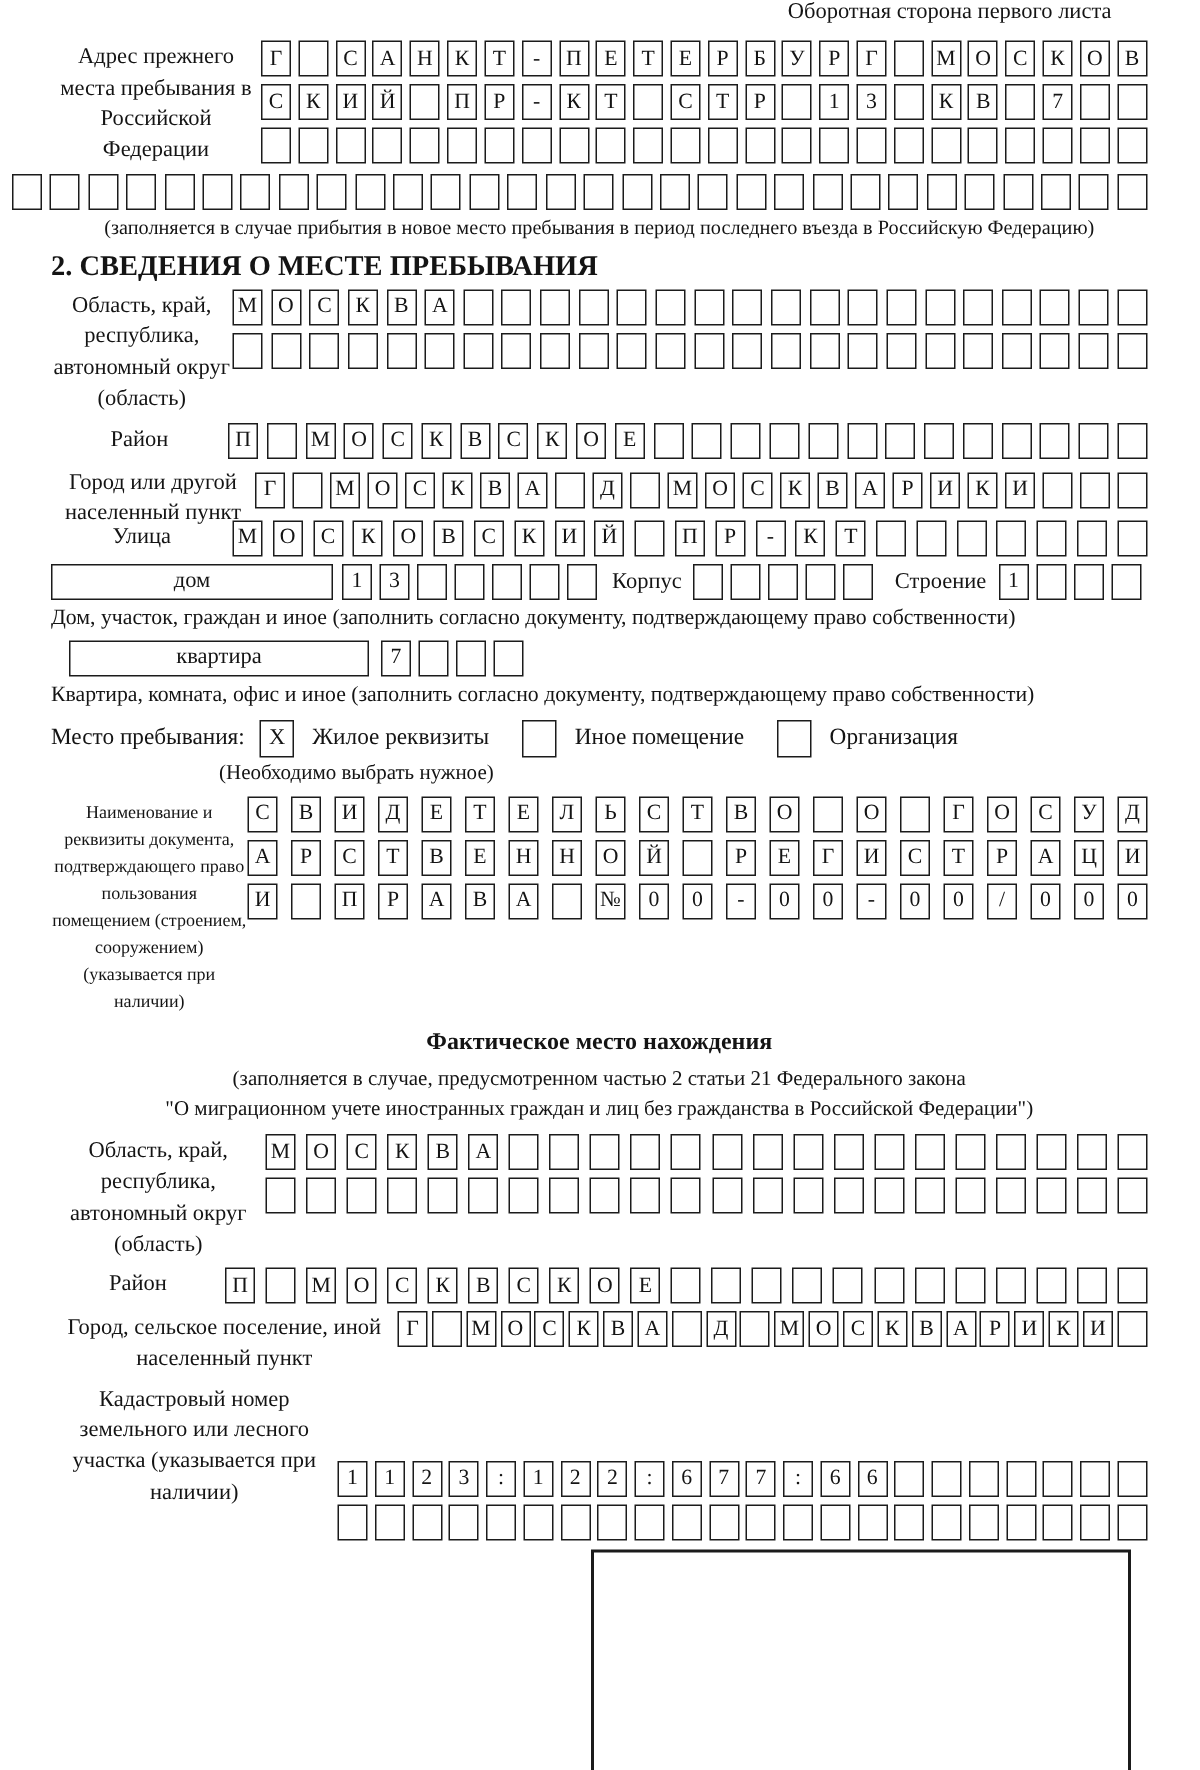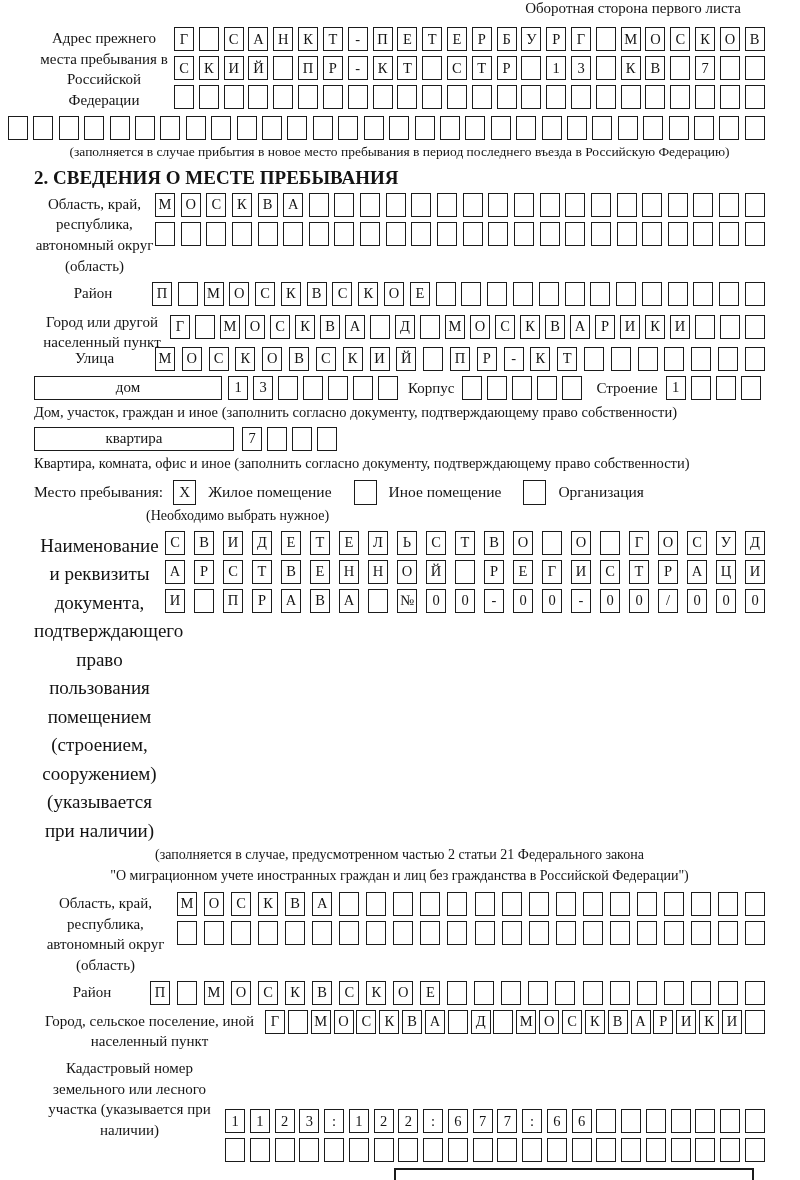--- a/index.html
+++ b/index.html
@@ -335,43 +335,43 @@
     <div class="cells tight">
         <span class="cell">1</span>
         <span class="cell"></span>
         <span class="cell"></span>
         <span class="cell"></span>
       </div>
   </div>
   <div class="caption-left">Дом, участок, граждан и иное (заполнить согласно документу, подтверждающему право собственности)</div>
 
   <div class="row" style="margin-top:6px;align-items:center;">
-    <div class="widebox" style="width:200px;">квартира</div>
+    <div class="widebox" style="width:200px;margin-left:12px;">квартира</div>
     <div class="cells tight" style="margin-left:8px;">
         <span class="cell">7</span>
         <span class="cell"></span>
         <span class="cell"></span>
         <span class="cell"></span>
       </div>
   </div>
   <div class="caption-left">Квартира, комната, офис и иное (заполнить согласно документу, подтверждающему право собственности)</div>
 
   <div class="stay">
     <span>Место пребывания:</span>
     <span class="checkbox">X</span>
-    <span>Жилое помещение</span>
+    <span>Жилое реквизиты</span>
     <span class="checkbox opt2"></span>
     <span>Иное помещение</span>
     <span class="checkbox opt2"></span>
     <span>Организация</span>
   </div>
   <div class="note">(Необходимо выбрать нужное)</div>
 
   <div class="row" style="margin-top:7px;">
-    <div class="lbl" style="width:131px;font-size:19px;line-height:1.5;">Наименование и реквизиты документа, подтверждающего право пользования помещением (строением, сооружением) (указывается при наличии)</div>
+    <div class="lbl" style="width:131px;font-size:12px;line-height:1.5;">Наименование и реквизиты документа, подтверждающего право пользования помещением (строением, сооружением) (указывается при наличии)</div>
     <div class="cellcol">
       <div class="cells">
           <span class="cell">С</span>
           <span class="cell">В</span>
           <span class="cell">И</span>
           <span class="cell">Д</span>
           <span class="cell">Е</span>
           <span class="cell">Т</span>
           <span class="cell">Е</span>
           <span class="cell">Л</span>
@@ -431,20 +431,21 @@
           <span class="cell">0</span>
           <span class="cell">0</span>
           <span class="cell">/</span>
           <span class="cell">0</span>
           <span class="cell">0</span>
           <span class="cell">0</span>
         </div>
     </div>
   </div>
 
+  <div class="h3">Фактическое место нахождения</div>
   <div class="centercap">(заполняется в случае, предусмотренном частью 2 статьи 21 Федерального закона</div>
   <div class="centercap">"О миграционном учете иностранных граждан и лиц без гражданства в Российской Федерации")</div>
 
   <div class="row" style="margin-top:6px;">
     <div class="lbl" style="width:143px;">Область, край, республика, автономный округ (область)</div>
     <div class="cellcol">
       <div class="cells">
           <span class="cell">М</span>
           <span class="cell">О</span>
           <span class="cell">С</span>

